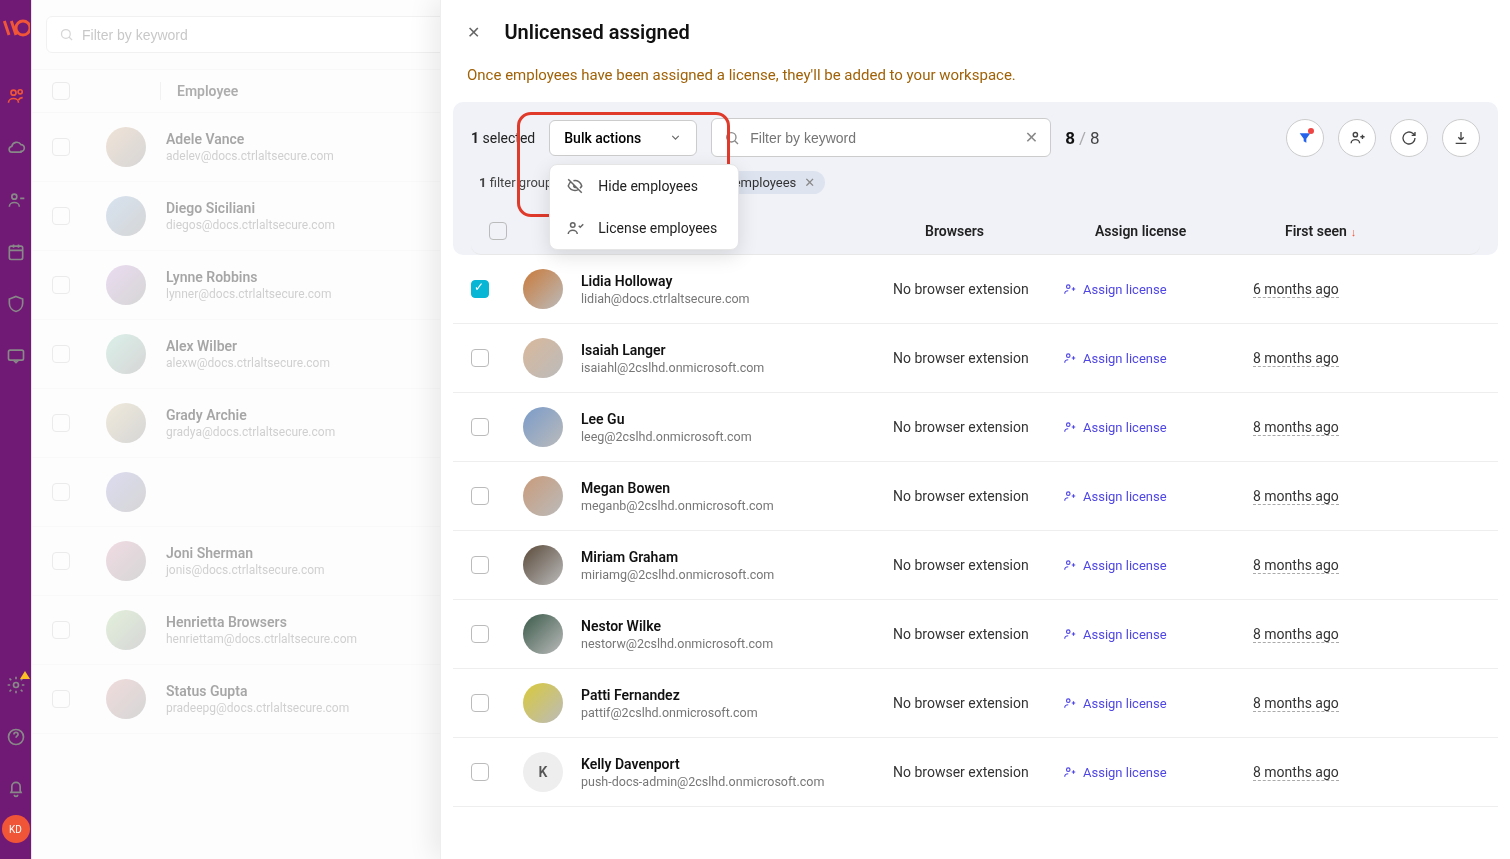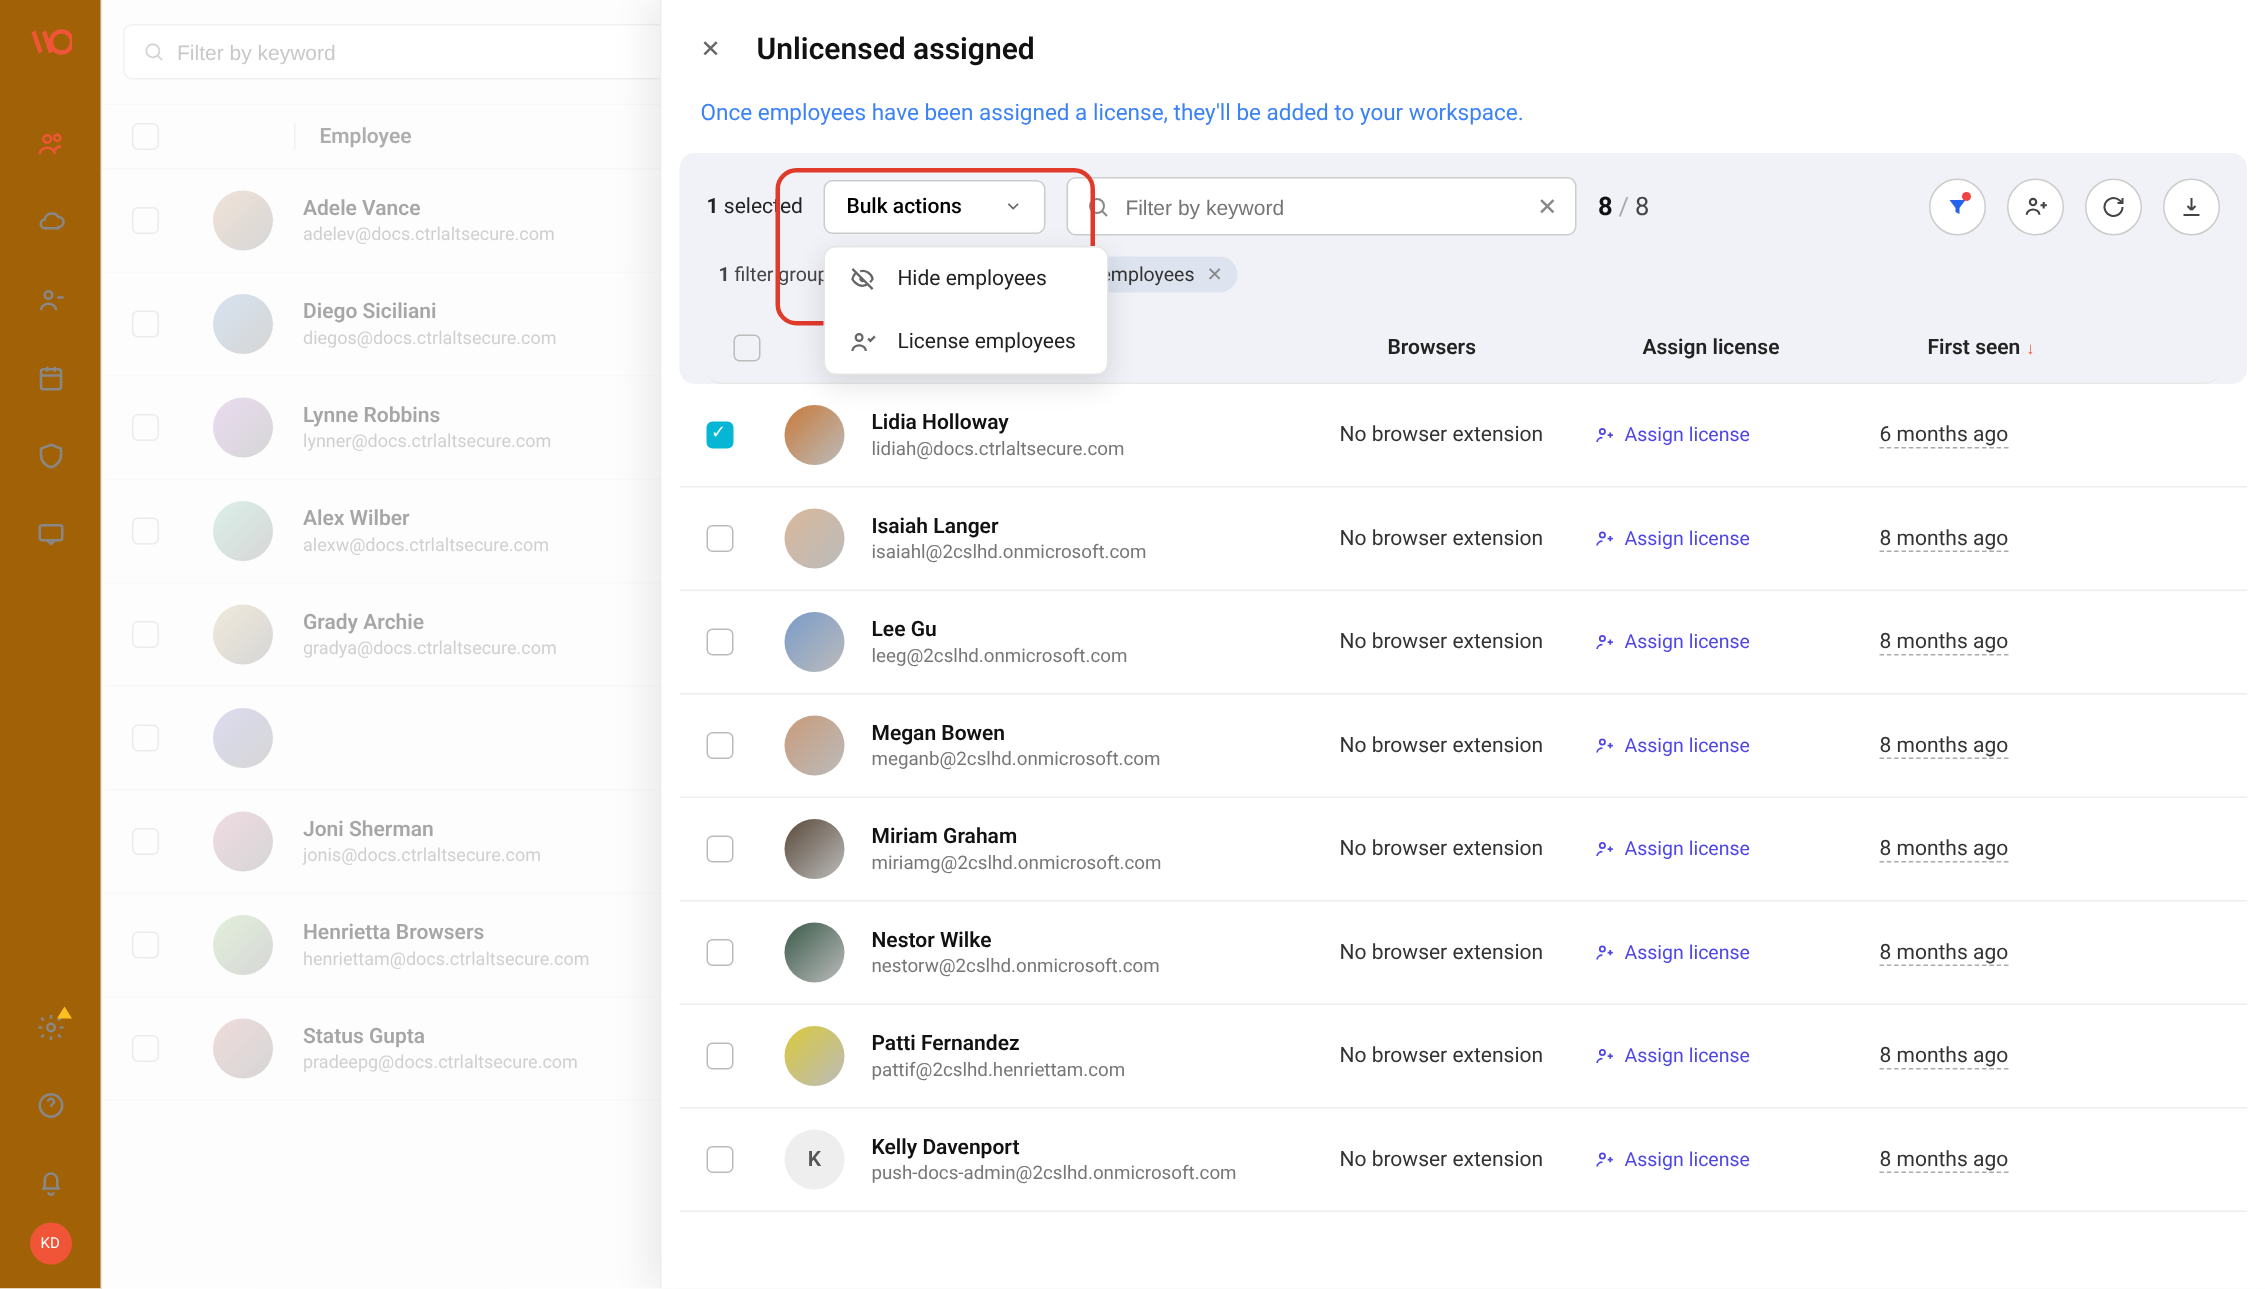--- a/index.html
+++ b/index.html
@@ -1,21 +1,21 @@
 <!DOCTYPE html>
 <html><head>
 <meta charset="utf-8">
 <style>
 * { margin: 0; padding: 0; box-sizing: border-box; }
 body { font-family: -apple-system, BlinkMacSystemFont, "Segoe UI", Roboto, sans-serif; background: #fff; width: 1510px; height: 859px; overflow: hidden; position: relative; }
 
 .app { display: flex; height: 100%; }
 
 
-.nav-rail { width: 68px; background: #a16207; display: flex; flex-direction: column; align-items: center; padding-top: 14px; border-right: 1px solid #e5e5e5; }
+.nav-rail { width: 32px; background: #701a75; display: flex; flex-direction: column; align-items: center; padding-top: 14px; border-right: 1px solid #e5e5e5; }
 .nav-logo { width: 28px; height: 28px; margin-bottom: 28px; }
 .nav-icon { width: 24px; height: 24px; margin: 14px 0; color: #888; display: flex; align-items: center; justify-content: center; cursor: pointer; }
 .nav-icon.active { color: #f05537; }
 .nav-spacer { flex: 1; }
 .nav-avatar { width: 28px; height: 28px; border-radius: 50%; background: #f05537; color: #fff; font-size: 10px; display: flex; align-items: center; justify-content: center; margin-bottom: 16px; }
 .nav-warn { position: relative; }
 .nav-warn::after { content: ''; position: absolute; top: -2px; right: -2px; width: 0; height: 0; border-left: 5px solid transparent; border-right: 5px solid transparent; border-bottom: 8px solid #fbbf24; }
 
 
 .backdrop { flex: 1; background: #fafafa; position: relative; }
@@ -39,21 +39,21 @@
 .emp-row .info .n { font-weight: 600; font-size: 14px; color: #222; }
 .emp-row .info .e { font-size: 12px; color: #888; margin-top: 2px; }
 
 
 .panel { position: absolute; top: 0; right: 0; bottom: 0; width: 1070px; background: #fff; box-shadow: -8px 0 24px rgba(0,0,0,0.08); z-index: 10; display: flex; flex-direction: column; border-left: 1px solid #eee; }
 
 .panel-header { display: flex; align-items: center; padding: 20px 26px 18px; gap: 24px; }
 .close-x { color: #666; cursor: pointer; font-size: 16px; }
 .panel-title { font-size: 20px; font-weight: 600; color: #111; }
 
-.panel-sub { padding: 4px 26px 18px; color: #3b82f6; font-size: 15px; }
+.panel-sub { padding: 4px 26px 18px; color: #a16207; font-size: 15px; }
 
 .panel-body { flex: 1; padding: 0 12px; overflow: auto; }
 
 .toolbar-card { background: #f0f2f7; border-radius: 10px; padding: 16px 18px 0; }
 .tc-row1 { display: flex; align-items: center; gap: 14px; }
 .selcount { font-size: 14px; color: #222; }
 .selcount b { font-weight: 700; }
 
 .bulk-wrap { position: relative; }
 .bulk-btn { display: flex; align-items: center; gap: 28px; border: 1px solid #ccc; border-radius: 6px; padding: 9px 14px; background: #fff; font-size: 14px; cursor: pointer; font-weight: 500; }
@@ -466,21 +466,21 @@
               </svg>
       Assign license</a>
           </div>
     <div><span class="fs">8 months ago</span></div>
         </div>
         <div class="trow">
           <div class="chk "></div>
     <div class="av2" style="background:linear-gradient(135deg,#d9c93a,#bbb)"></div>
     <div class="einfo">
             <div class="n">Patti Fernandez</div>
-      <div class="e">pattif@2cslhd.henriettam.com</div>
+      <div class="e">pattif@2cslhd.onmicrosoft.com</div>
           </div>
     <div class="br">No browser extension</div>
     <div class="lic">
             <a href="#">
       <svg width="14" height="14" viewBox="0 0 24 24" fill="none" stroke="currentColor" stroke-width="2">
                 <circle cx="9" cy="8" r="3"></circle>
                 <path d="M3 20c0-3 3-5 6-5M18 9v6M15 12h6"></path>
               </svg>
       Assign license</a>
           </div>

